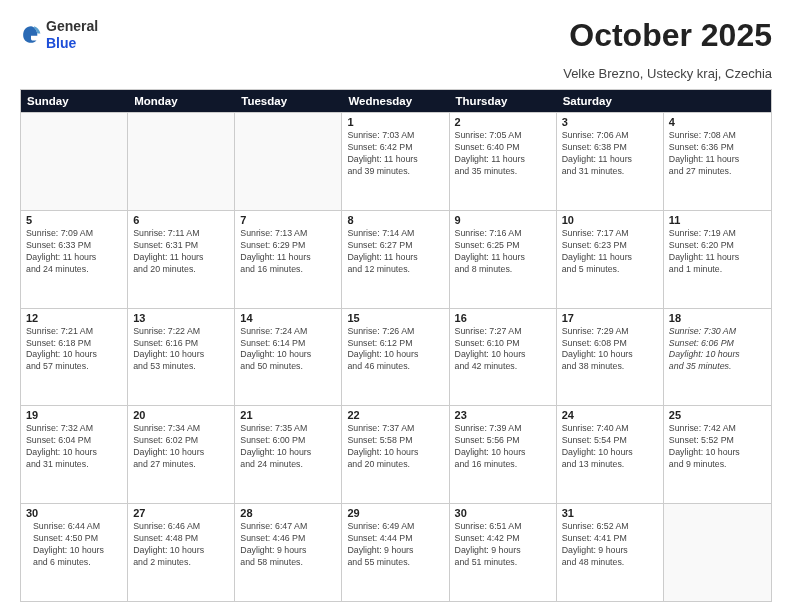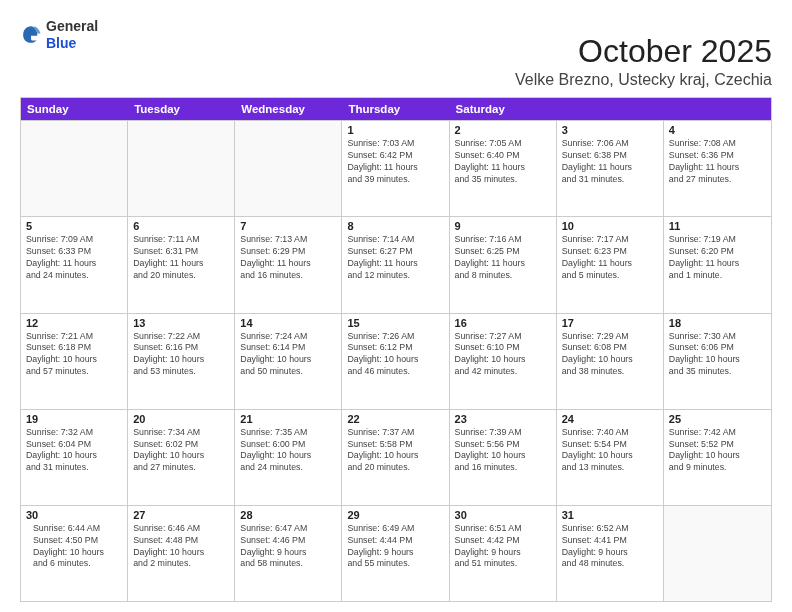--- a/index.html
+++ b/index.html
@@ -37,40 +37,39 @@
     .logo-blue { color: #1d4ed8; }
     .logo-icon {
       width: 22px;
       height: 22px;
     }
     .title-section {
       text-align: right;
     }
     .month-title {
       font-size: 32px;
-      font-weight: 400;
+      font-weight: 700;
       color: #222;
       line-height: 1.1;
-      margin-top: 16px;
     }
     .location {
-      font-size: 16px;
+      font-size: 13px;
       color: #444;
-      margin-top: 2px;
+      margin-top: 13px;
     }
     .calendar {
       flex: 1;
       display: flex;
       flex-direction: column;
       border: 1px solid #ccc;
     }
     .cal-header {
       display: grid;
       grid-template-columns: repeat(7, 1fr);
-      background: #6d28d9;
+      background: #0f172a;
     }
     .cal-header-cell {
       color: #fff;
       font-size: 11.5px;
       font-weight: bold;
       padding: 5px 6px;
       text-align: left;
     }
     .cal-body {
       display: flex;
@@ -128,20 +127,21 @@
     </div>
     <div class="title-section">
       <div class="month-title">October 2025</div>
       <div class="location">Velke Brezno, Ustecky kraj, Czechia</div>
     </div>
   </div>
 
   <div class="calendar">
     <div class="cal-header">
     <div class="cal-header-cell">Sunday</div>
+        <div class="cal-header-cell">Monday</div>
         <div class="cal-header-cell">Tuesday</div>
         <div class="cal-header-cell">Wednesday</div>
         <div class="cal-header-cell">Thursday</div>
         <div class="cal-header-cell">Saturday</div>
       </div>
     <div class="cal-body">
     <div class="cal-row">
           <div class="cal-cell empty"></div>
           <div class="cal-cell empty"></div>
           <div class="cal-cell empty"></div>
@@ -263,21 +263,21 @@
           </div>
           <div class="cal-cell">
             <span class="day-num">17</span>
             <div class="cell-info" style="white-space: pre-line;">Sunrise: 7:29 AM
 Sunset: 6:08 PM
 Daylight: 10 hours
 and 38 minutes.</div>
           </div>
           <div class="cal-cell">
             <span class="day-num">18</span>
-            <div class="cell-info" style="white-space: pre-line;">Sunrise: 7:30 AM
+            <div class="cell-info" style="white-space: pre-line; font-style: italic;">Sunrise: 7:30 AM
 Sunset: 6:06 PM
 Daylight: 10 hours
 and 35 minutes.</div>
           </div>
         </div>
         <div class="cal-row">
           <div class="cal-cell">
             <span class="day-num">19</span>
             <div class="cell-info" style="white-space: pre-line;">Sunrise: 7:32 AM
 Sunset: 6:04 PM

